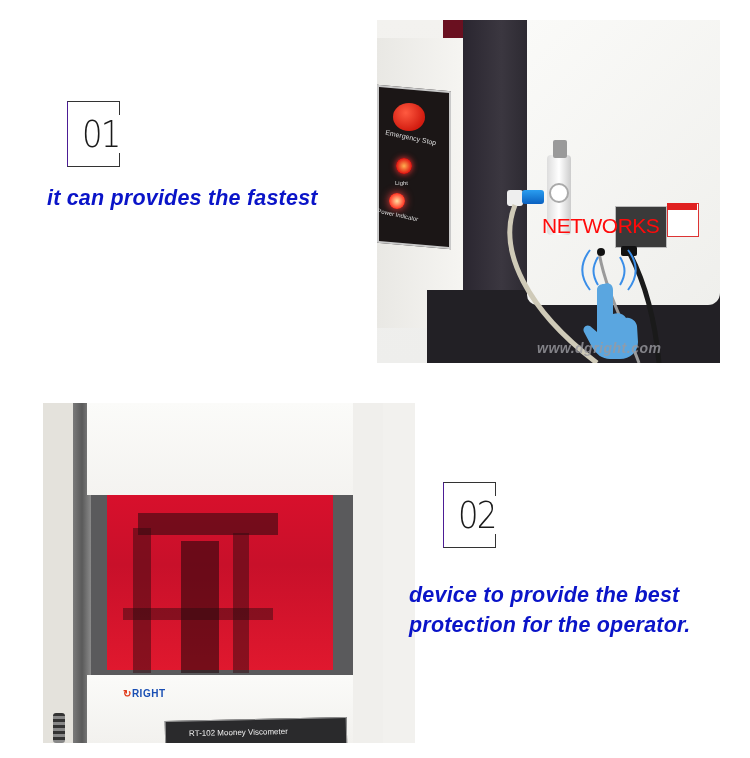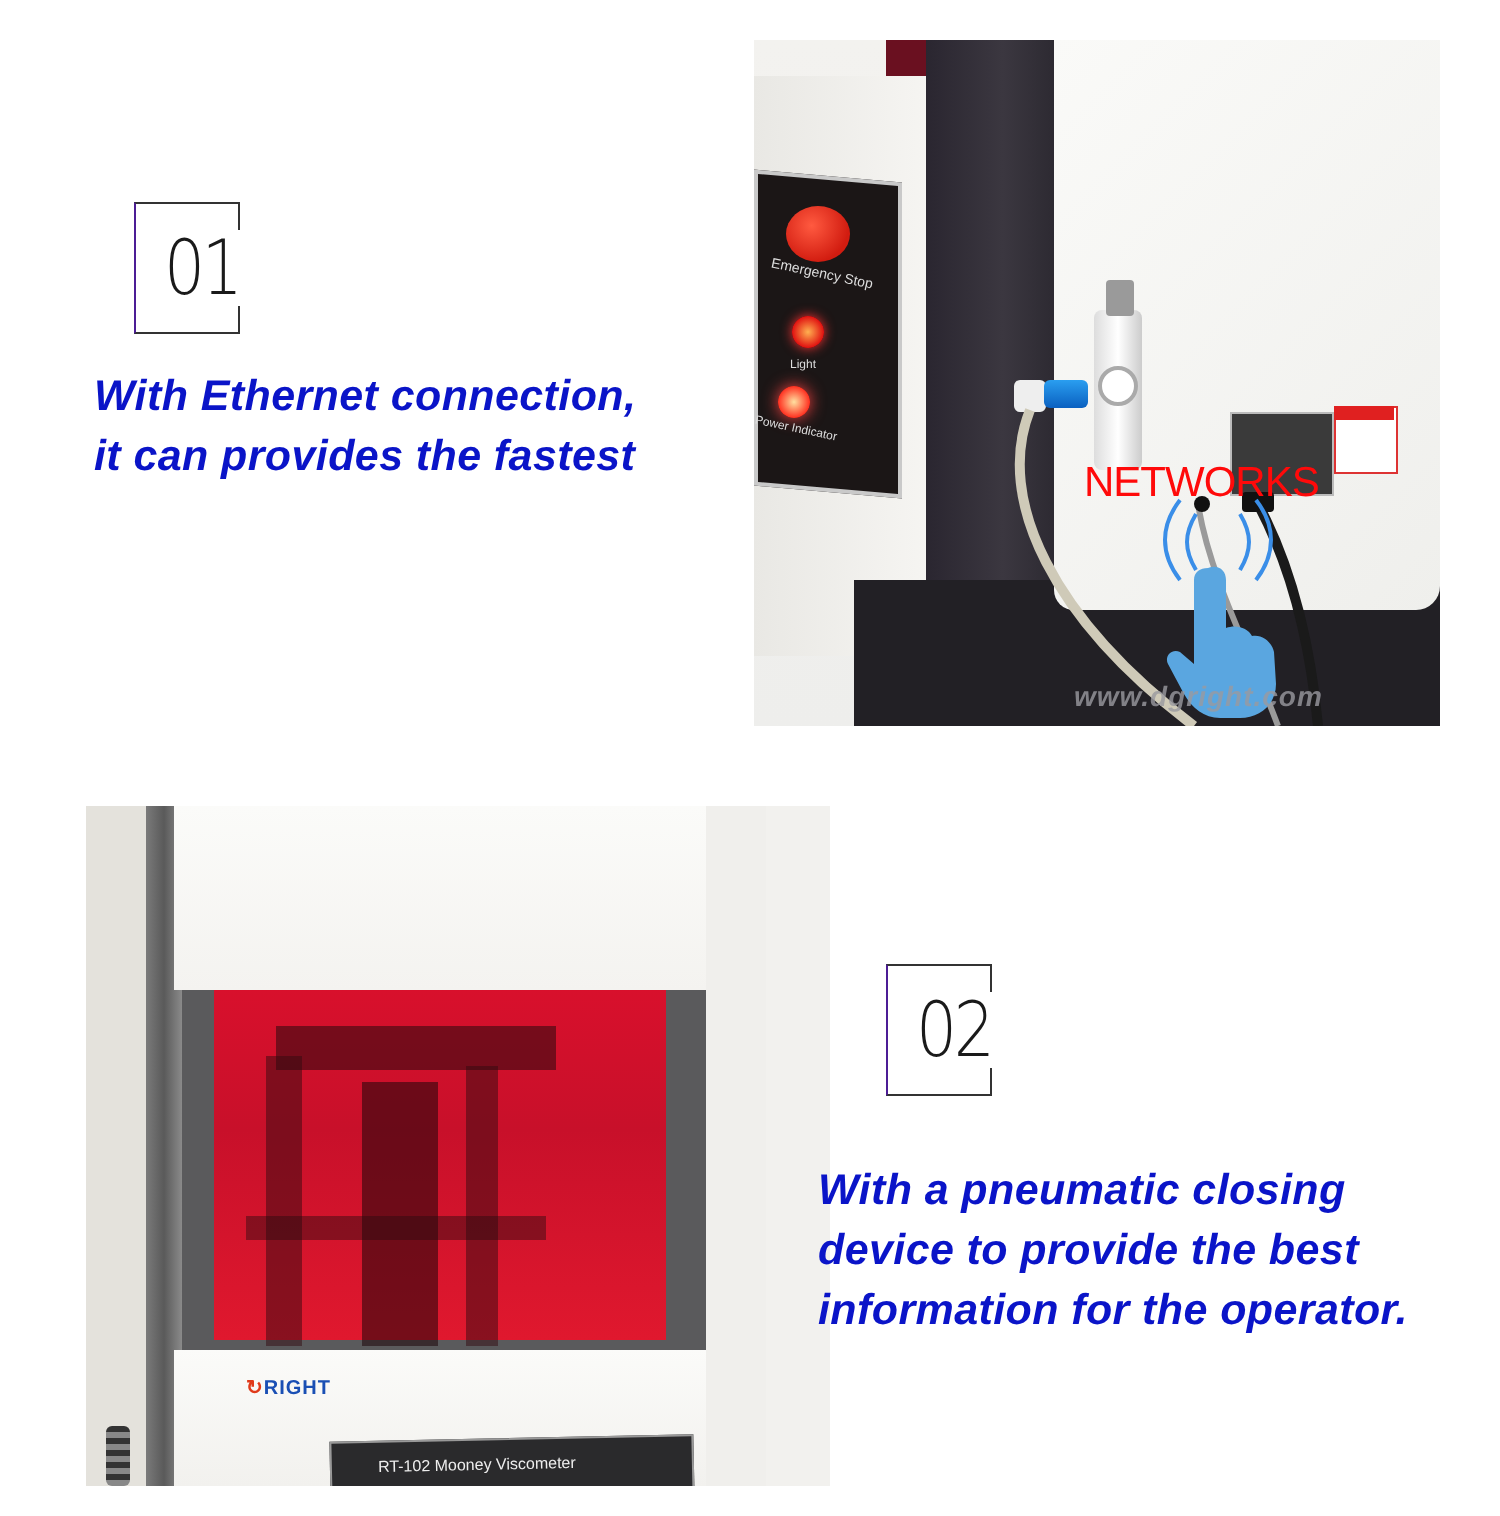--- a/index.html
+++ b/index.html
@@ -28,21 +28,21 @@
   .p1-power{left:12px;top:173px;width:16px;height:16px;border-radius:50%;background:radial-gradient(circle,#ffe0a0,#ff3020 70%);box-shadow:0 0 8px #f44;}
   .p1-power-label{left:0;top:192px;font-size:6px;color:#ddd;transform:rotate(12deg);white-space:nowrap;}
   .p1-regulator{left:170px;top:135px;width:24px;height:80px;background:linear-gradient(90deg,#ddd,#fff,#ccc);border-radius:4px;}
   .p1-regcap{left:176px;top:120px;width:14px;height:18px;background:#9a9a9a;border-radius:2px;}
   .p1-gauge{left:172px;top:163px;width:20px;height:20px;border-radius:50%;background:#fff;border:2px solid #aaa;box-sizing:border-box;}
   .p1-bluefit{left:145px;top:170px;width:22px;height:14px;background:linear-gradient(180deg,#2a9ef0,#0a60c0);border-radius:3px;}
   .p1-whitefit{left:130px;top:170px;width:16px;height:16px;background:#eee;border-radius:3px;}
   .p1-plate{left:238px;top:186px;width:50px;height:40px;background:#3a3a3a;border:1px solid #bbb;}
   .p1-note{left:290px;top:183px;width:30px;height:32px;background:#fff;border:1px solid #d33;}
   .p1-notebar{left:290px;top:183px;width:30px;height:7px;background:#e02020;}
-  .p1-networks{left:165px;top:194px;font-size:21px;color:#ff0a0a;letter-spacing:-0.5px;white-space:nowrap;margin-top:16px;}
+  .p1-networks{left:165px;top:194px;font-size:21px;color:#ff0a0a;letter-spacing:-0.5px;white-space:nowrap;}
   .p1-hand{left:205px;top:260px;width:60px;height:80px;}
   .p1-watermark{left:160px;top:320px;font-size:14px;color:#9a9aa0;font-weight:bold;letter-spacing:0.5px;white-space:nowrap;opacity:0.8;font-style:italic;}
 
   
   .photo2{left:43px;top:403px;width:372px;height:340px;overflow:hidden;background:#f2f1ee;}
   .p2-leftwall{left:0;top:0;width:30px;height:340px;background:#e4e2dc;}
   .p2-column{left:30px;top:0;width:18px;height:340px;background:linear-gradient(90deg,#7a7a7a,#5a5a5a,#8a8a8a);}
   .p2-rightwall{left:308px;top:0;width:32px;height:340px;background:#f0efec;}
   .p2-top{left:44px;top:0;width:266px;height:92px;background:linear-gradient(180deg,#fbfbf9,#f4f3f0);}
   .p2-frame{left:48px;top:92px;width:262px;height:180px;background:#5a5a5c;}
@@ -59,21 +59,20 @@
   .p2-nameplate-text{left:146px;top:325px;font-size:8px;color:#eee;white-space:nowrap;transform:rotate(-1.2deg);}
   .p2-switch{left:10px;top:310px;width:12px;height:30px;background:repeating-linear-gradient(180deg,#333 0 3px,#888 3px 6px);border-radius:3px;}
 </style>
 </head>
 <body>
 
 <div class="numbox" style="left:67px;top:101px;">
   <span class="numtxt">01</span>
 </div>
 <div class="desc" style="left:47px;top:183px;">
-  <div>With Ethernet connection,</div>
   <div>it can provides the fastest</div>
 </div>
 
 <div class="abs photo1">
   <div class="abs p1-wall"></div>
   <div class="abs p1-redtop"></div>
   <div class="abs p1-leftpanel"></div>
   <div class="abs p1-column"></div>
   <div class="abs p1-base"></div>
   <div class="abs p1-mainbody"></div>
@@ -130,16 +129,15 @@
   </div>
   <div class="abs p2-nameplate"></div>
   <div class="abs p2-nameplate-text">RT-102  Mooney Viscometer</div>
   <div class="abs p2-switch"></div>
 </div>
 
 <div class="numbox" style="left:443px;top:482px;">
   <span class="numtxt">02</span>
 </div>
 <div class="desc" style="left:409px;top:580px;">
-  <div>With a pneumatic closing</div>
   <div>device to provide the best</div>
-  <div>information for the operator.</div>
+  <div>protection for the operator.</div>
 </div>
 
 </body></html>

